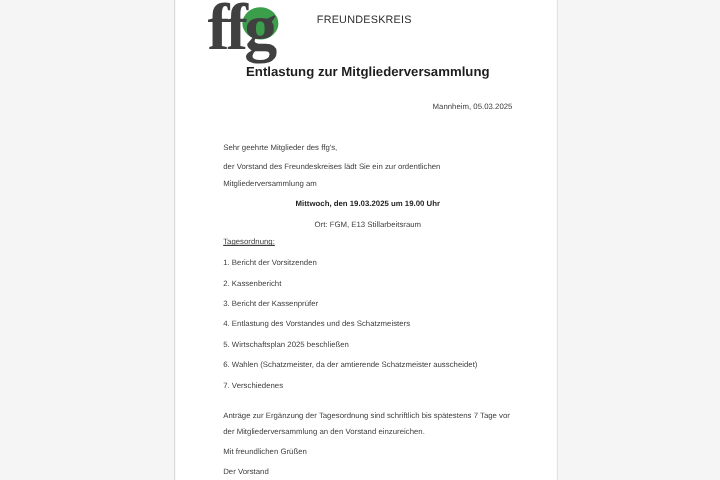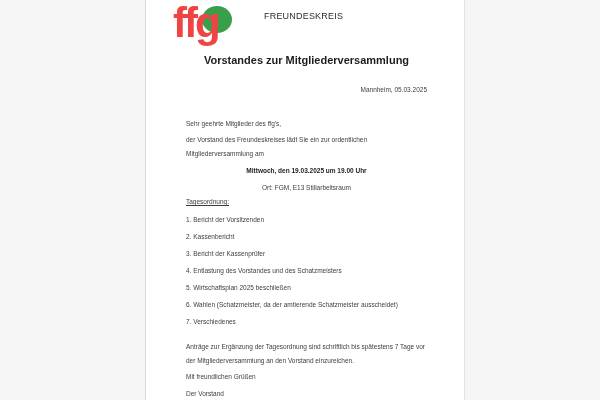--- a/index.html
+++ b/index.html
@@ -40,26 +40,26 @@
     width: 30px;
     height: 27px;
     border-radius: 50%;
     z-index: 0;
   }
   .logo-mark {
     position: absolute;
     left: 0;
     top: 0;
     z-index: 1;
-    font-family: Liberation Sans, sans-serif;
+    font-family: Liberation Serif, serif;
     font-weight: bold;
-    font-size: 42px;
+    font-size: 55px;
     line-height: 40px;
     letter-spacing: -3px;
-    color: #ef4444;
+    color: #404040;
   }
   .org {
     margin: 6px 0 0 7px;
     font-size: 9px;
     font-weight: normal;
     line-height: 14px;
     letter-spacing: 0.2px;
     color: #2d2d2d;
     white-space: nowrap;
   }
@@ -104,21 +104,21 @@
     <div class="logo">
       <span class="logo-circle" style="background: rgb(58, 158, 75);"></span>
       <span class="logo-mark">ffg</span>
     </div>
     <div class="org">
       <div>FREUNDESKREIS</div>
     </div>
   </div>
 
   <div class="content">
-    <div class="title">Vorstandes zur Mitgliederversammlung</div>
+    <div class="title">Entlastung zur Mitgliederversammlung</div>
     <div class="date-line">Mannheim, 05.03.2025</div>
 
     <p class="salutation">Sehr geehrte Mitglieder des ffg's,</p>
     <p class="intro">der Vorstand des Freundeskreises lädt Sie ein zur ordentlichen Mitgliederversammlung am</p>
 
     <div class="meeting-datetime">Mittwoch, den 19.03.2025 um 19.00 Uhr</div>
     <div class="meeting-location">Ort: FGM, E13 Stillarbeitsraum</div>
 
     <div class="agenda-heading">Tagesordnung:</div>
 

